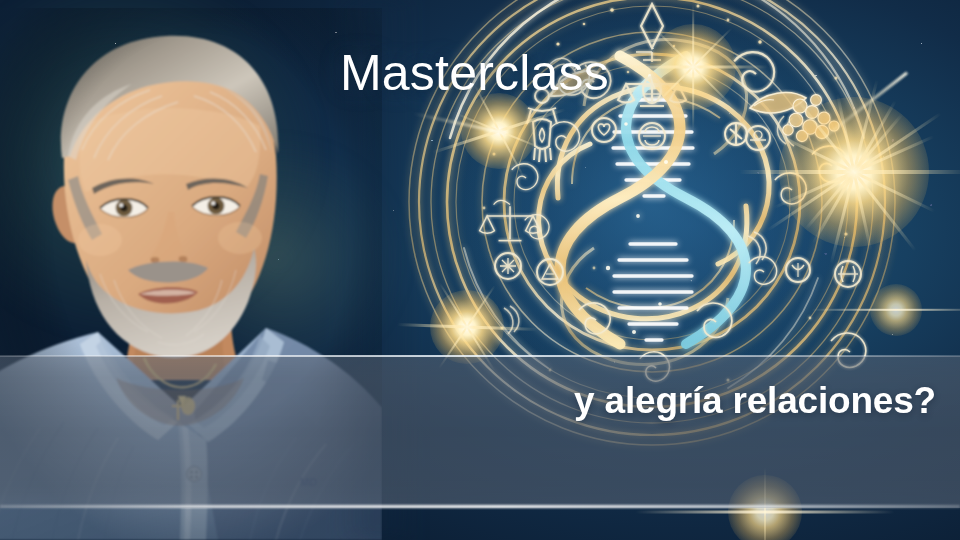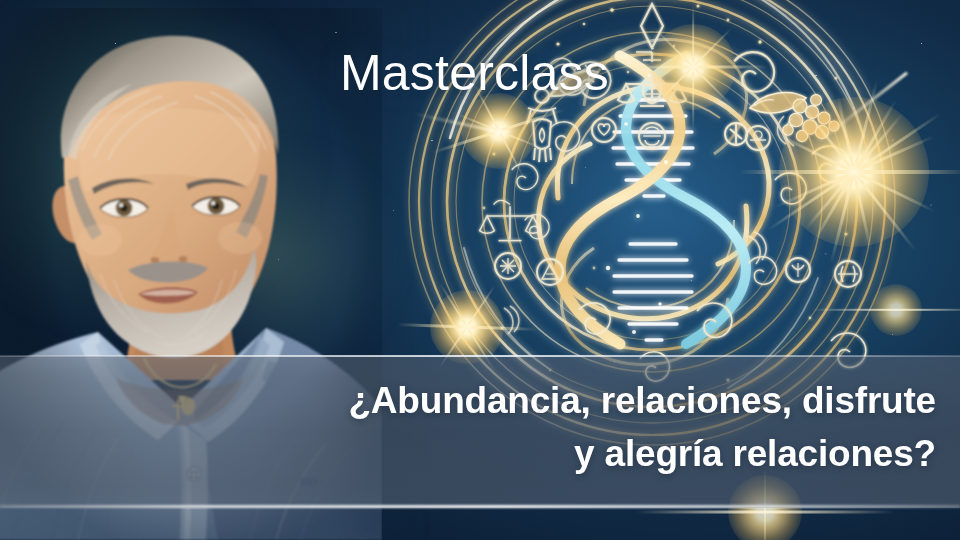--- a/index.html
+++ b/index.html
@@ -670,19 +670,18 @@
 
   <div style="position:absolute; left:330px; top:0; width:90px; height:540px;
               background:linear-gradient(to right, rgba(16,40,66,0) 0%, rgba(16,40,66,.28) 55%, rgba(16,40,66,0) 100%);
               filter:blur(8px); pointer-events:none;"></div>
 
   <div id="masterclass">Masterclass</div>
 
   <div id="caption-band"></div>
 
   <div id="caption">
-    <span class="l">¿Abundancia, relaciones, disfrute</span>
     <span class="l">y alegría relaciones?</span>
   </div>
 
   <div class="bg-bottom-dark" style="z-index:-1;"></div>
 
 </div>
 
 </body></html>

